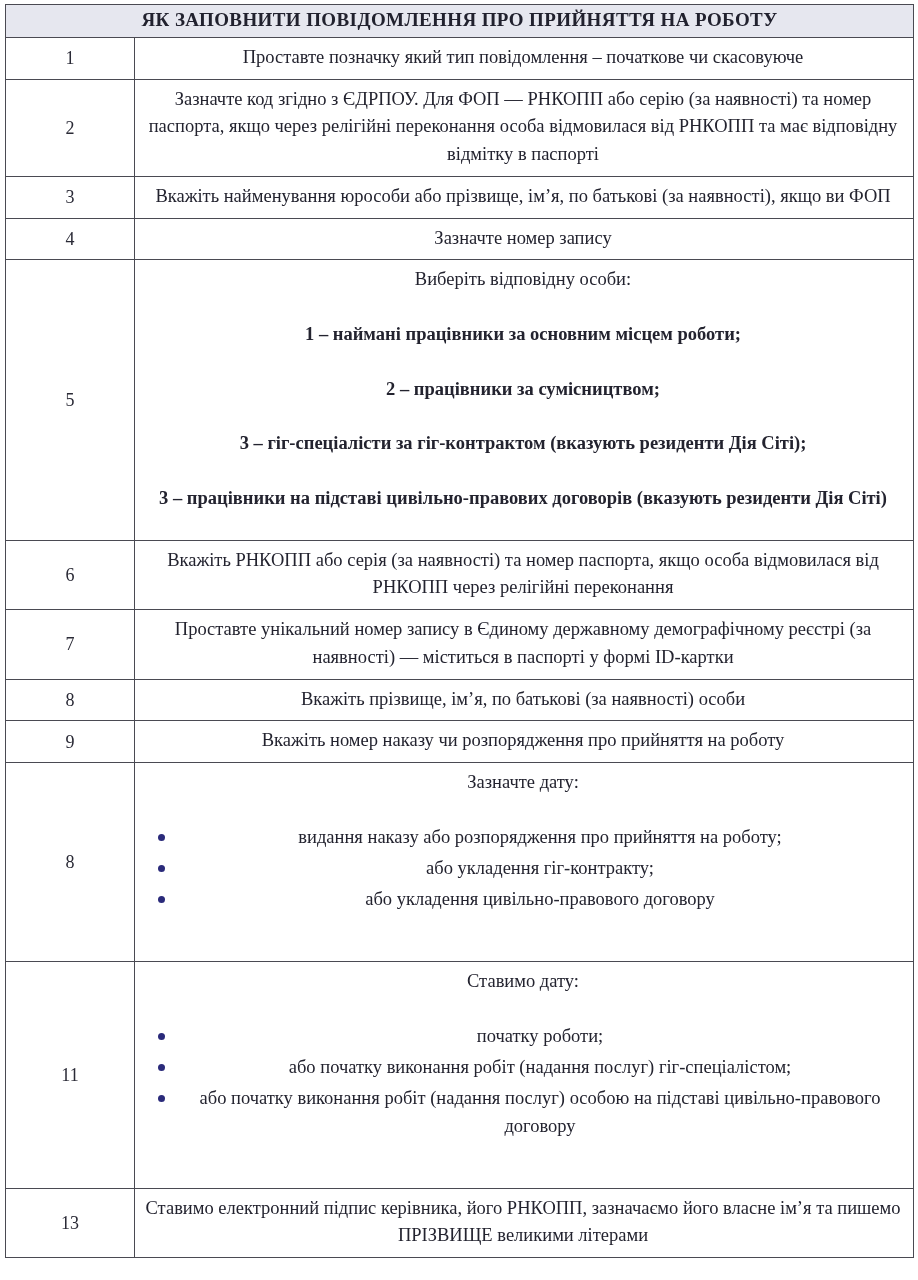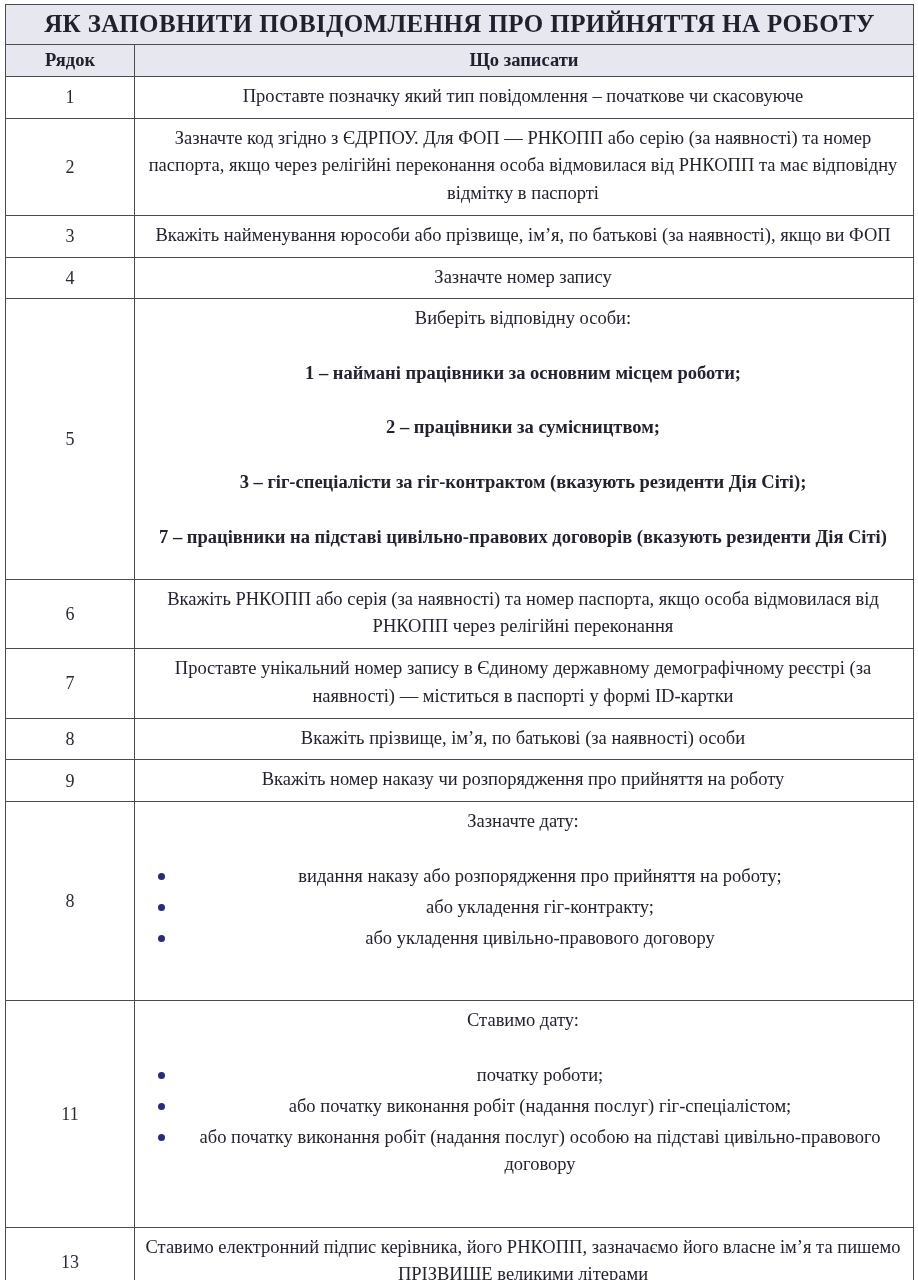--- a/index.html
+++ b/index.html
@@ -38,21 +38,21 @@
     vertical-align: middle;
     box-sizing: border-box;
   }
 
   
   tr.title-row th {
     background: #e6e7ef;
     text-align: center;
     font-family: "Liberation Serif", "DejaVu Serif", serif;
     font-weight: bold;
-    font-size: 25px;
+    font-size: 19px;
     letter-spacing: 0.4px;
     padding: 5px 8px 6px 8px;
     color: #21212e;
     line-height: 1.1;
   }
 
   
   tr.head-row th {
     background: #e6e7ef;
     text-align: center;
@@ -127,24 +127,20 @@
 <div class="page">
   <table class="doc-table">
     <colgroup>
       <col class="col-num">
       <col class="col-txt">
     </colgroup>
     <thead>
       <tr class="title-row">
         <th colspan="2">ЯК ЗАПОВНИТИ ПОВІДОМЛЕННЯ ПРО ПРИЙНЯТТЯ НА РОБОТУ</th>
       </tr>
-      <tr class="head-row">
-        <th>Рядок</th>
-        <th>Що записати</th>
-      </tr>
     </thead>
     <tbody id="table-body">
         <tr>
           <td class="num-cell">1</td>
           <td class="txt-cell">
             <p>Проставте позначку який тип повідомлення – початкове чи скасовуюче</p>
           </td>
         </tr>
         <tr>
           <td class="num-cell">2</td>
@@ -164,21 +160,21 @@
             <p>Зазначте номер запису</p>
           </td>
         </tr>
         <tr>
           <td class="num-cell">5</td>
           <td class="txt-cell spaced">
             <p>Виберіть відповідну  особи:</p>
             <p>1 – наймані працівники за основним місцем роботи;</p>
             <p>2 – працівники за сумісництвом;</p>
             <p>3 – гіг-спеціалісти за гіг-контрактом (вказують резиденти Дія Сіті);</p>
-            <p>7 – працівники на підставі цивільно-правових договорів (вказують резиденти Дія Сіті)</p>
+            <p>3 – працівники на підставі цивільно-правових договорів (вказують резиденти Дія Сіті)</p>
             <span class="tail-pad"></span>
           </td>
         </tr>
         <tr>
           <td class="num-cell">6</td>
           <td class="txt-cell">
             <p>Вкажіть РНКОПП або серія (за наявності) та номер паспорта, якщо особа відмовилася від РНКОПП через релігійні переконання</p>
           </td>
         </tr>
         <tr>

